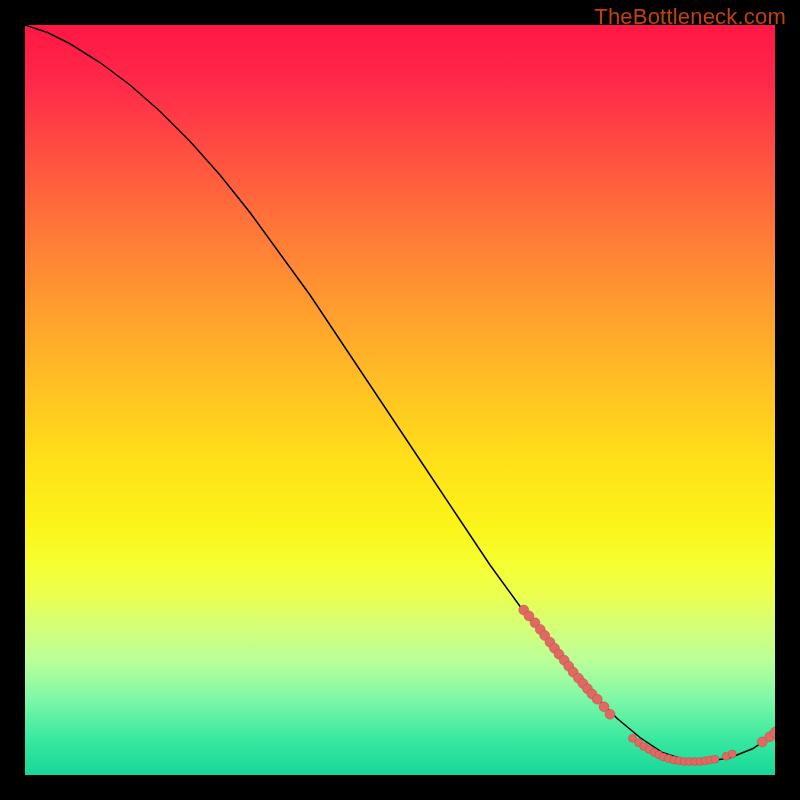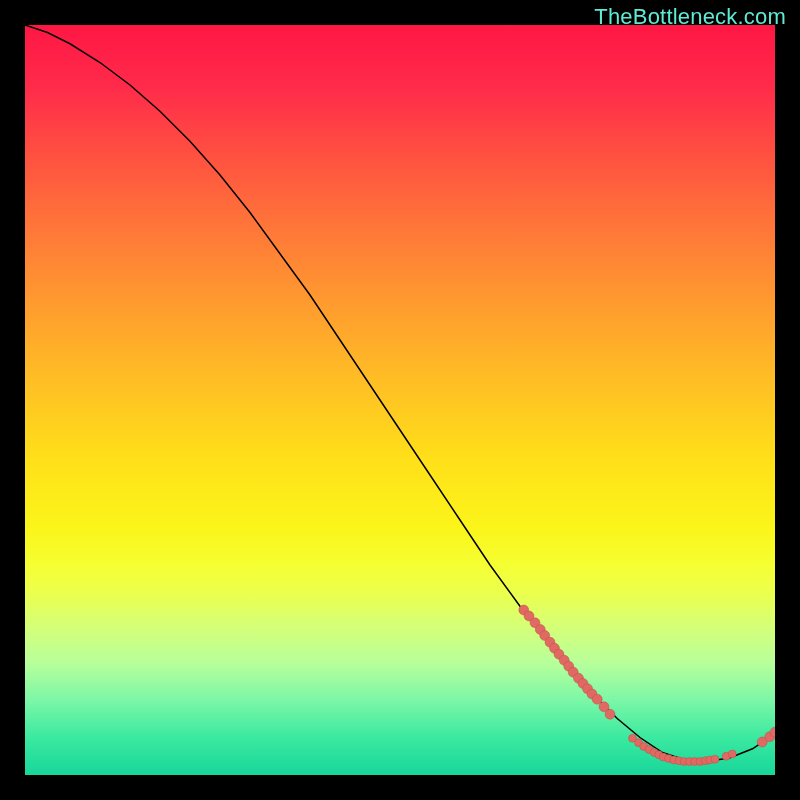--- a/index.html
+++ b/index.html
@@ -15,21 +15,21 @@
     width: 800px;
     height: 800px;
     background: #000;
   }
   .watermark {
     position: absolute;
     top: 4px;
     right: 14px;
     font-family: Arial, Helvetica, sans-serif;
     font-size: 22px;
-    color: #5eead4;
+    color: #c2410c;
     letter-spacing: 0.2px;
     z-index: 40;
   }
   .plot-area {
     position: absolute;
     left: 25px;
     top: 25px;
     width: 750px;
     height: 750px;
     overflow: hidden;

